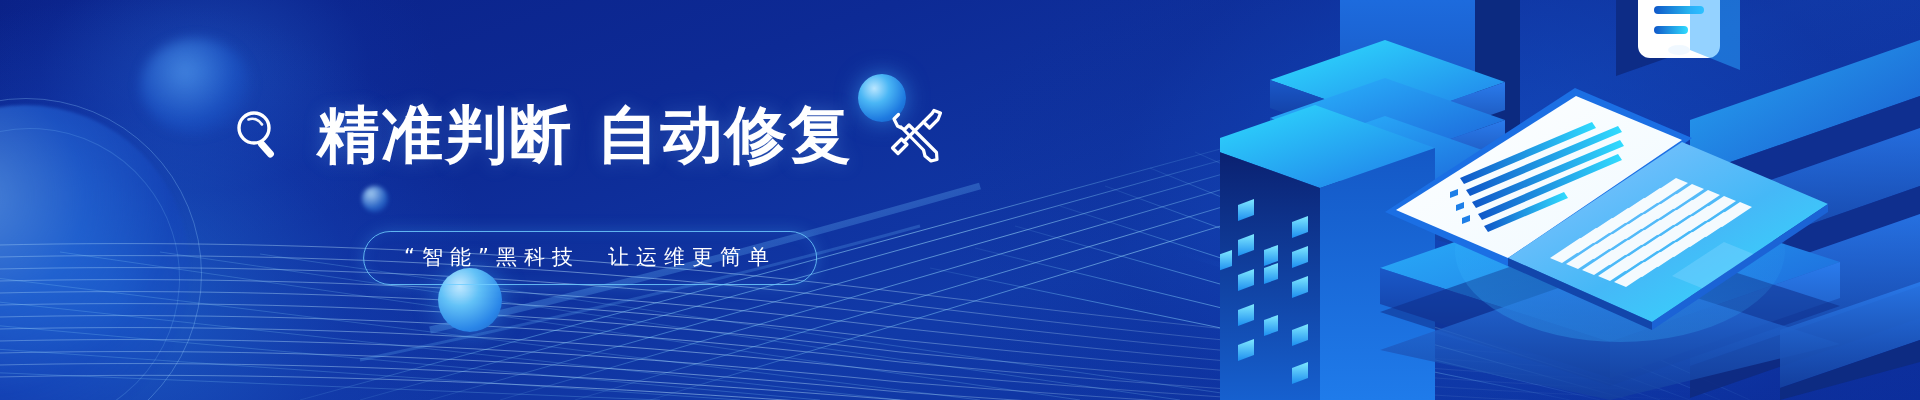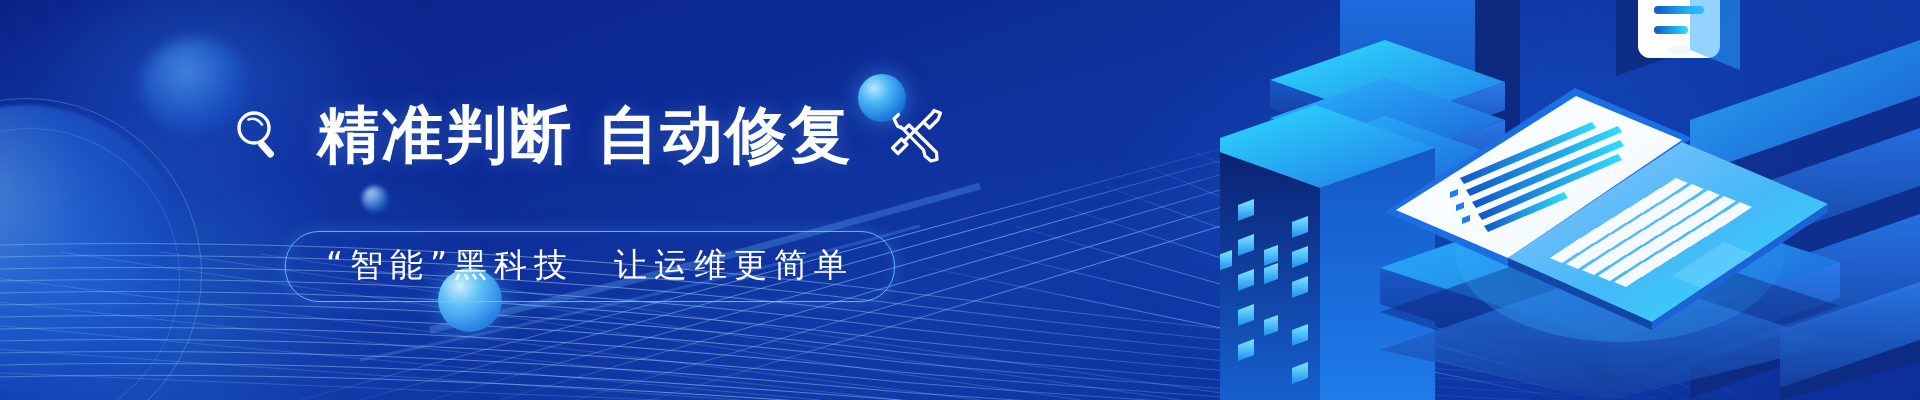--- a/index.html
+++ b/index.html
@@ -72,21 +72,21 @@
   }
 
   #subtitle-pill {
     position:absolute; left:50%; transform:translateX(-50%); top:231px;
     padding:11px 40px 13px;
     border:1.6px solid rgba(110,205,255,0.85);
     border-radius:34px;
     box-shadow:0 0 16px rgba(80,180,255,0.26), inset 0 0 14px rgba(70,160,255,0.12);
   }
   #subtitle-text {
-    font-size:33px; color:#ffffff; letter-spacing:7px; white-space:nowrap;
+    font-size:21px; color:#ffffff; letter-spacing:7px; white-space:nowrap;
     font-family:"DejaVu Sans","Liberation Sans",sans-serif;
   }
 
   
   #illustration { position:absolute; right:0; top:0; width:700px; height:400px; }
   #illustration svg { display:block; width:700px; height:400px; }
 </style>
 </head>
 <body>
 

